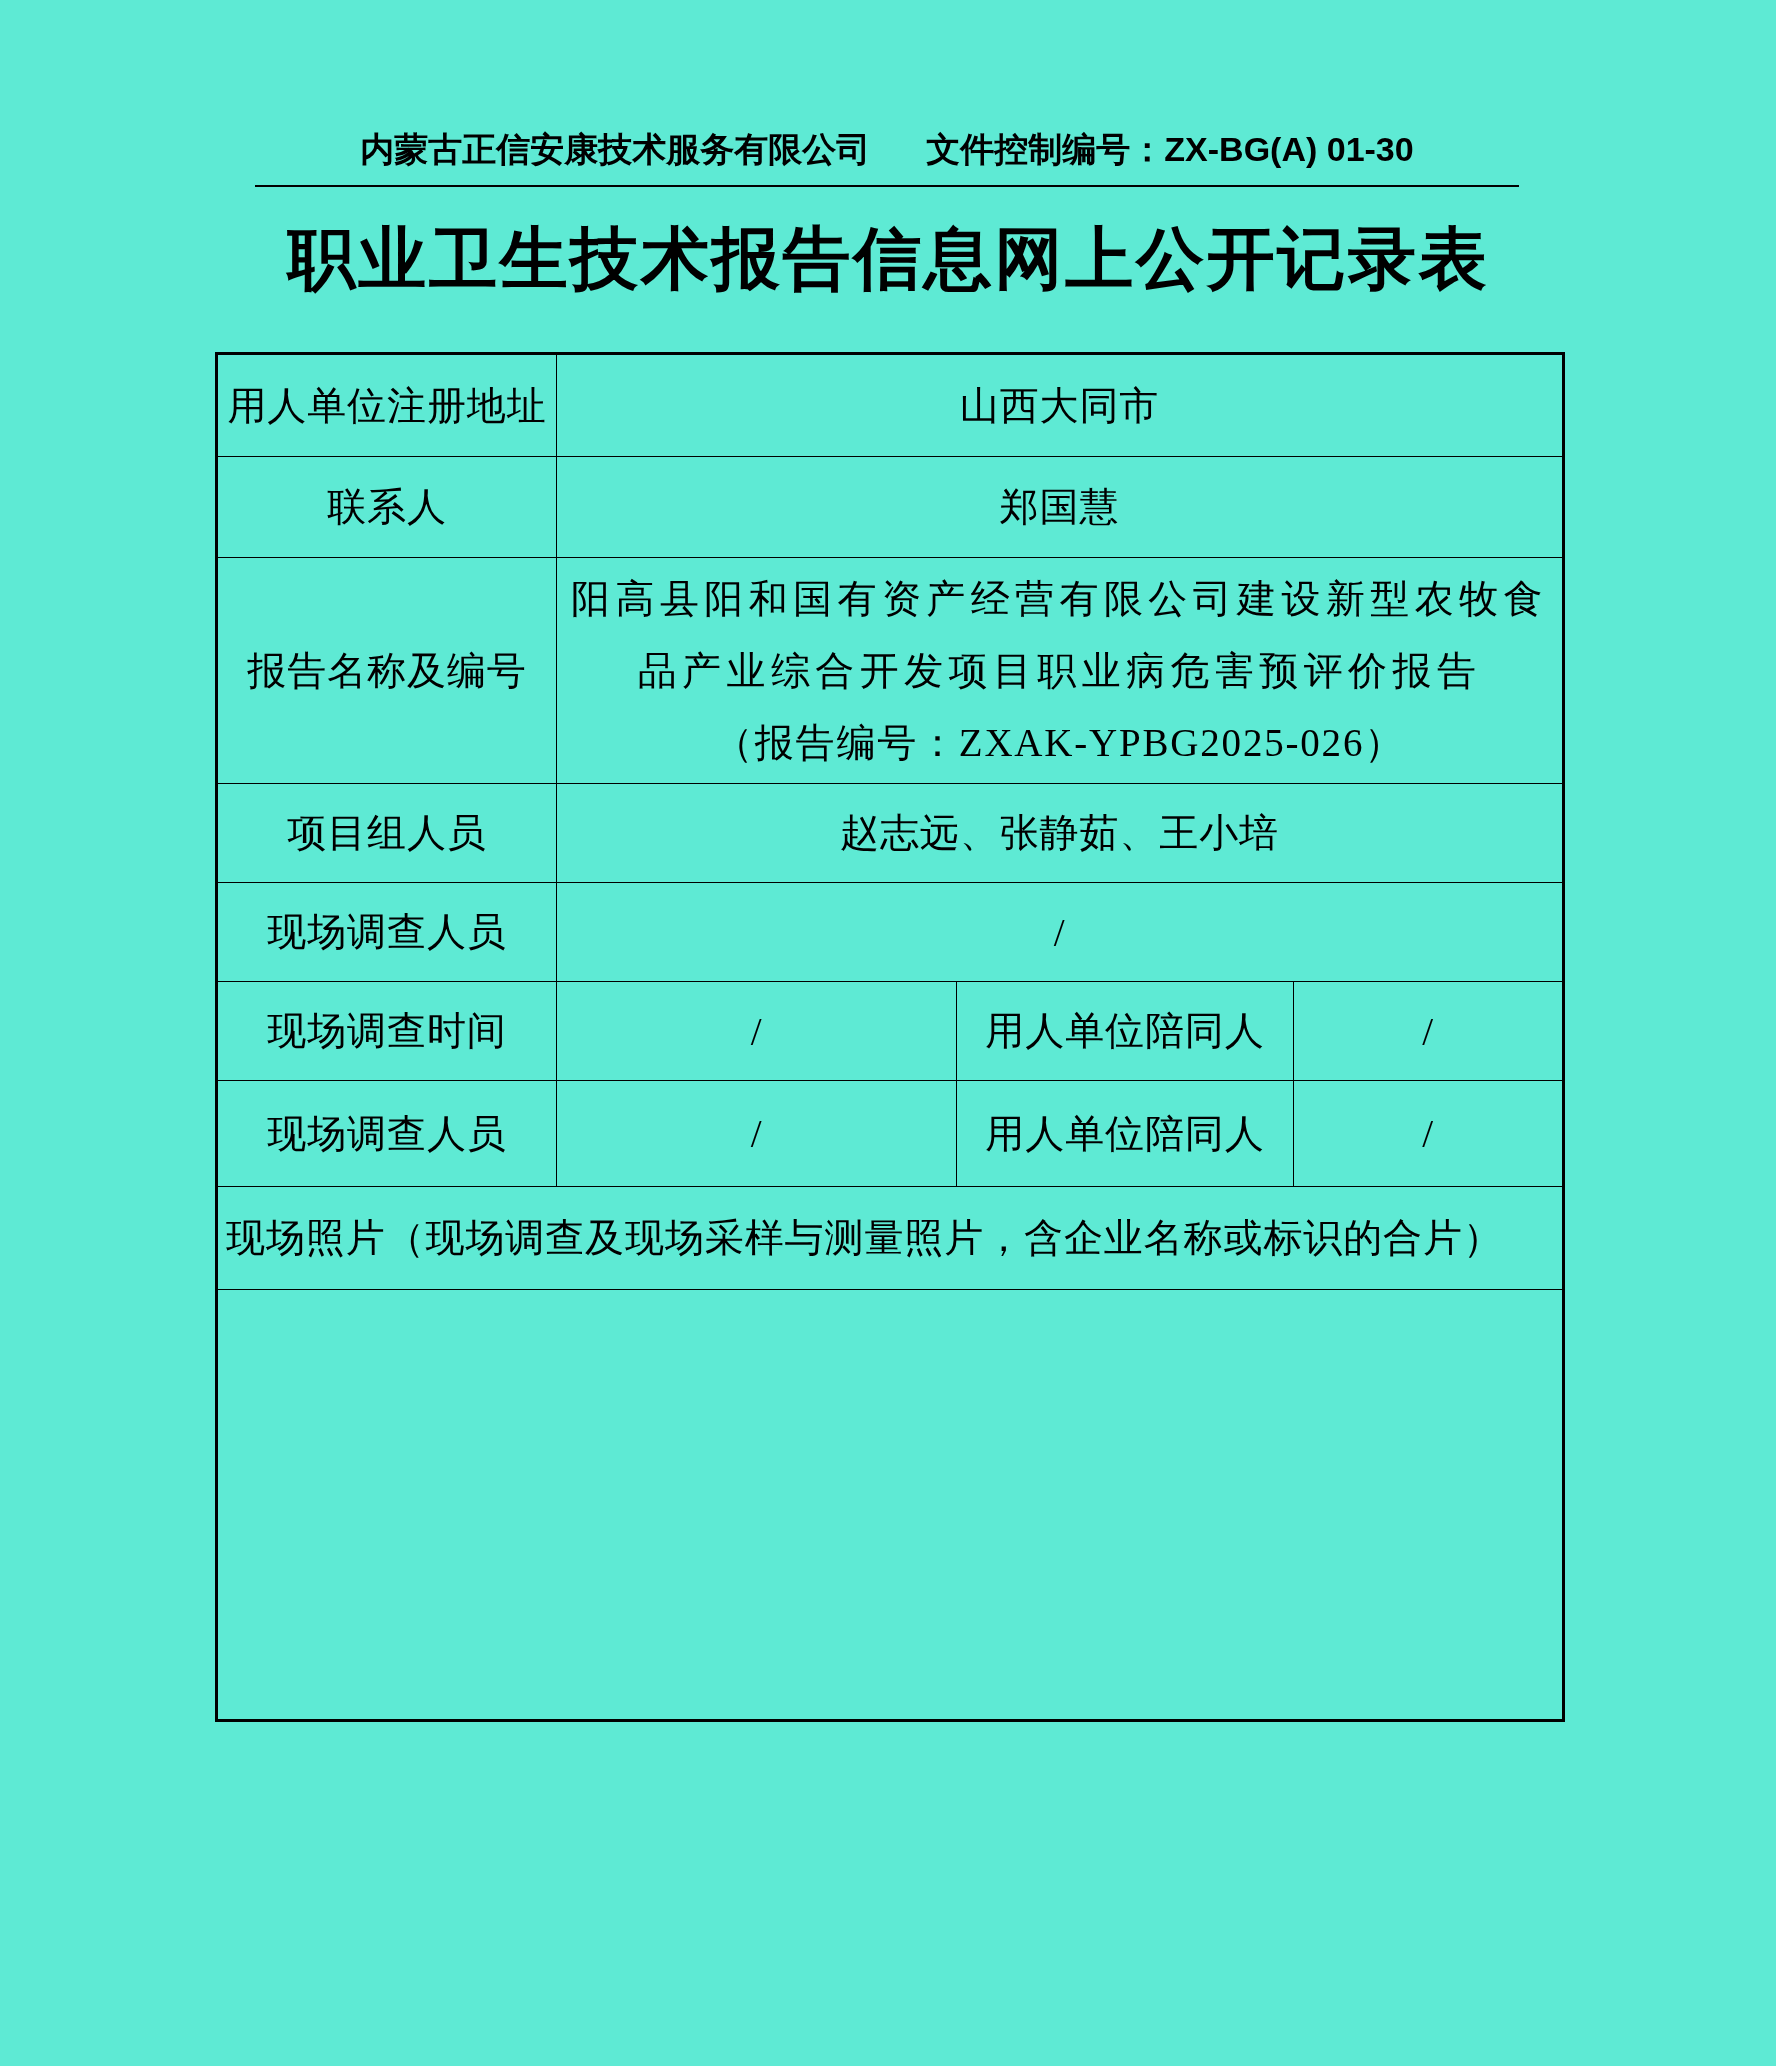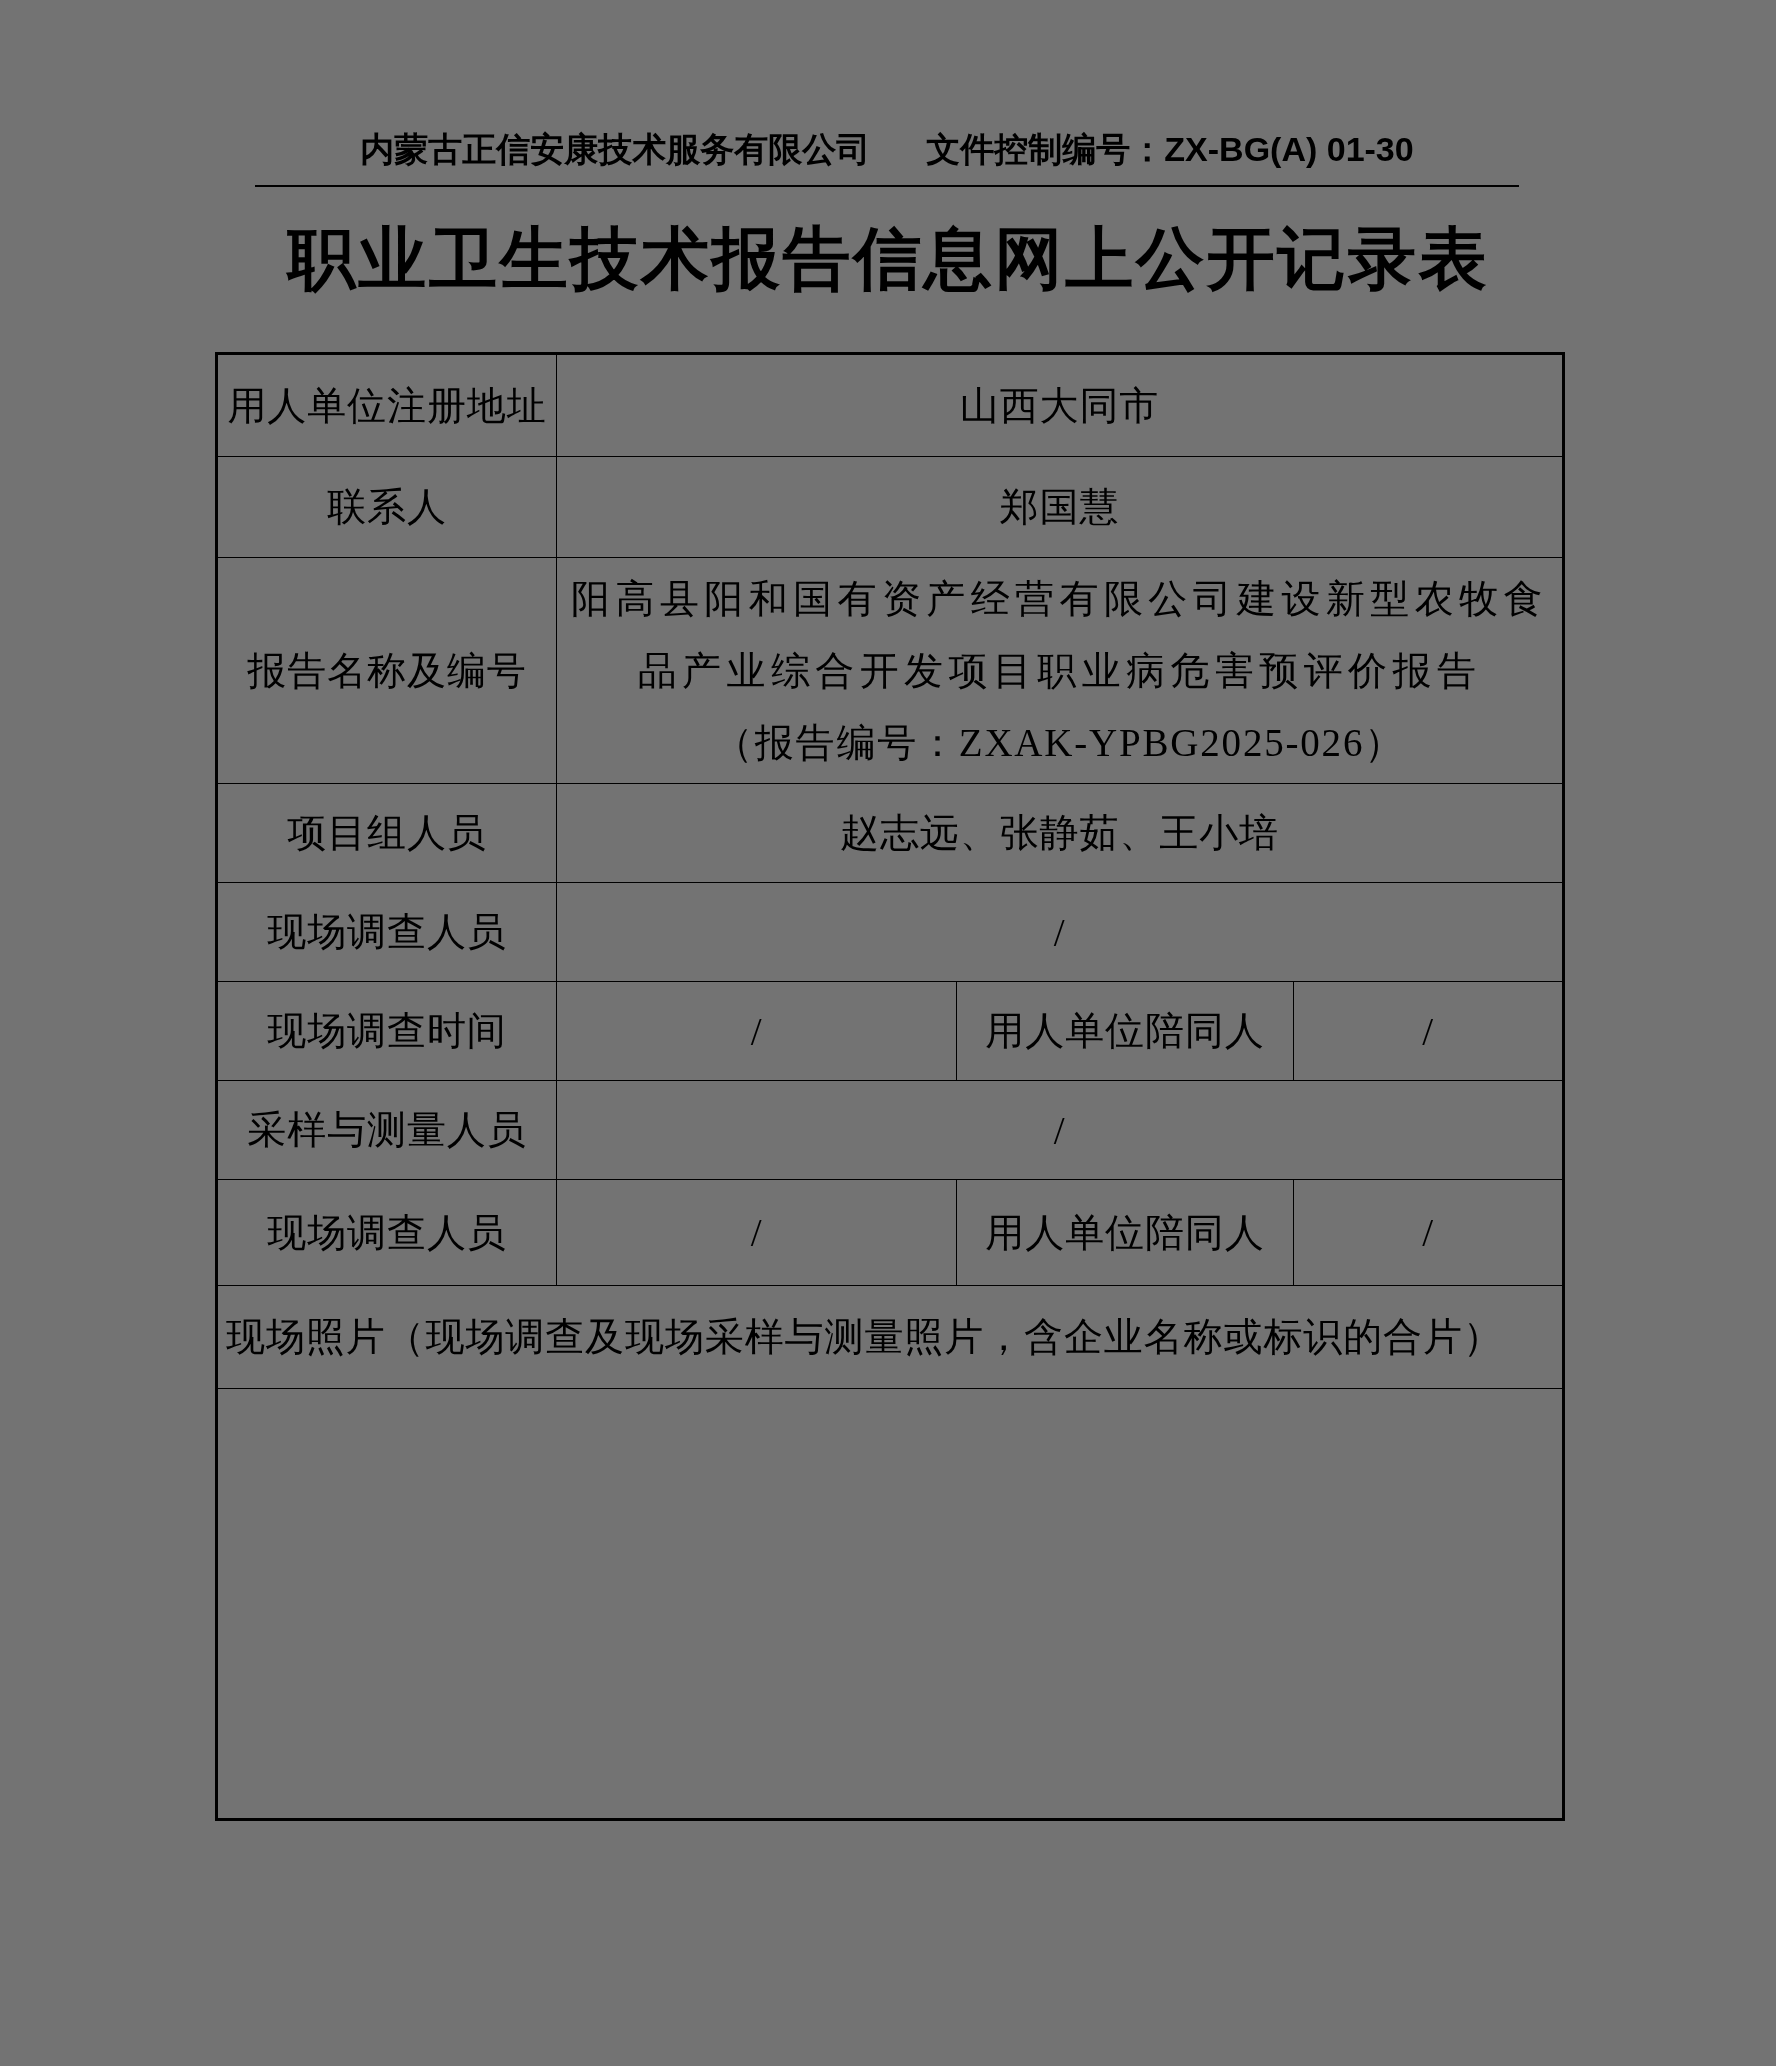--- a/index.html
+++ b/index.html
@@ -1,21 +1,21 @@
 <!DOCTYPE html>
 <html style="font-size:14.3px"><head>
 <meta charset="utf-8">
 <style>
   * { margin: 0; padding: 0; box-sizing: border-box; }
   html, body { background: #ffffff; }
   .page {
     position: relative;
     width: 1777px;
     height: 2066px;
-    background: #737373;
+    background: #5eead4;
     color: #000000;
     font-family: "Liberation Serif", serif;
     overflow: hidden;
   }
 
   
   .doc-header {
     position: absolute;
     left: 255px;
     top: 124px;
@@ -136,24 +136,20 @@
       <td colspan="3" class="slash-cell">/</td>
     </tr>
 
     <tr class="rh-d">
       <td>现场调查时间</td>
       <td class="slash-cell">/</td>
       <td>用人单位陪同人</td>
       <td class="slash-cell">/</td>
     </tr>
 
-    <tr class="rh-d">
-      <td>采样与测量人员</td>
-      <td colspan="3" class="slash-cell">/</td>
-    </tr>
 
     <tr class="rh-e">
       <td>现场调查人员</td>
       <td class="slash-cell">/</td>
       <td>用人单位陪同人</td>
       <td class="slash-cell">/</td>
     </tr>
 
     <tr class="rh-f">
       <td colspan="4" class="photos-cell">现场照片（现场调查及现场采样与测量照片，含企业名称或标识的合片）</td>

